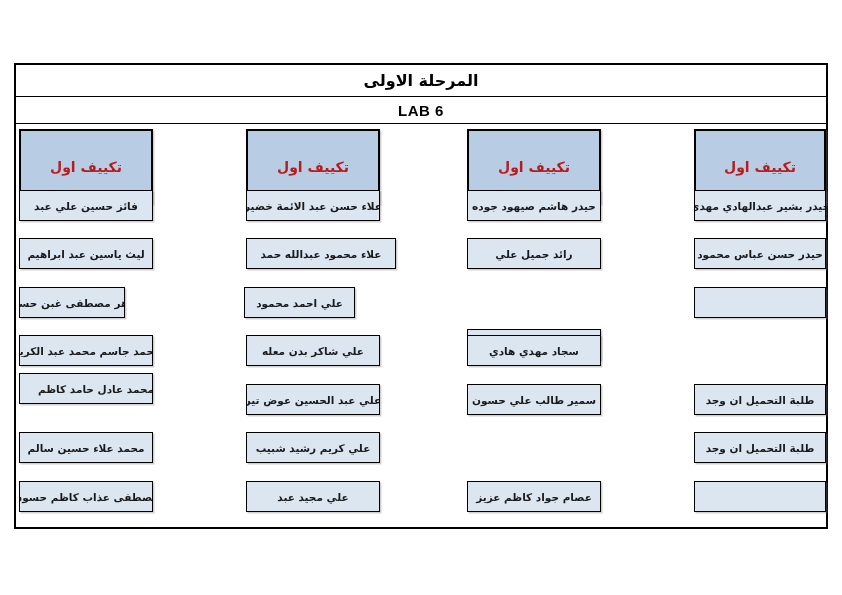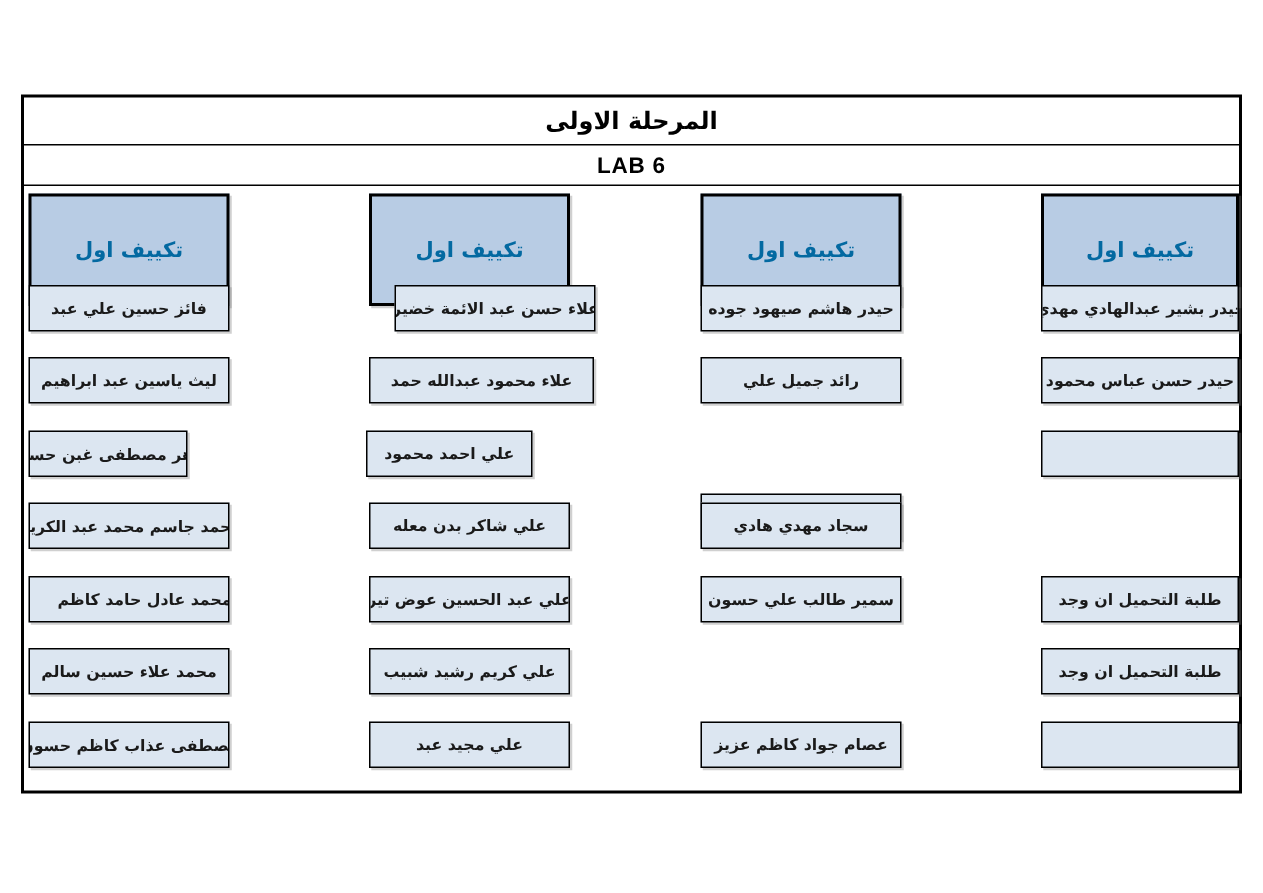--- a/index.html
+++ b/index.html
@@ -20,21 +20,21 @@
     height:26px;border-bottom:1.5px solid #000;
     display:flex;align-items:center;justify-content:center;
     font-family:"Liberation Sans","DejaVu Sans",sans-serif;
     font-weight:bold;font-size:15px;color:#000;letter-spacing:0.5px;
   }
   .roster-grid{position:absolute;left:0;top:0;right:0;bottom:0;}
   .group-header{
     position:absolute;top:64px;height:75px;box-sizing:border-box;
     background:var(--header-fill,#b8cce4);border:2px solid #000;
     display:flex;align-items:center;justify-content:center;
-    direction:rtl;font-weight:bold;font-size:14px;color:#0369a1;
+    direction:rtl;font-weight:bold;font-size:14px;color:#b91c1c;
     box-shadow:1.5px 1.5px 0 rgba(120,120,120,0.35);
   }
   .name-box{
     position:absolute;height:31px;box-sizing:border-box;
     background:var(--cell-fill,#dce6f1);border:1.5px solid #000;
     display:flex;align-items:center;justify-content:center;
     direction:rtl;font-weight:bold;font-size:10.5px;color:#1a1a1a;
     white-space:nowrap;overflow:hidden;
     box-shadow:1.5px 1.5px 0 rgba(120,120,120,0.35);
   }
@@ -54,29 +54,29 @@
       <div class="name-box" style="left: 678px; top: 367px; width: 132px;">طلبة التحميل ان وجد</div>
       <div class="name-box" style="left: 678px; top: 416px; width: 132px;"></div>
       <div class="group-header" style="left: 451px; width: 134px;">تكييف اول</div>
       <div class="name-box" style="left: 451px; top: 125px; width: 134px;">حيدر هاشم صيهود جوده</div>
       <div class="name-box" style="left: 451px; top: 173px; width: 134px;">رائد جميل علي</div>
       <div class="name-box" style="left: 451px; top: 222px; width: 134px; margin-top: 42px;">رياض محمد كاظم عمران</div>
       <div class="name-box" style="left: 451px; top: 270px; width: 134px;">سجاد مهدي هادي</div>
       <div class="name-box" style="left: 451px; top: 319px; width: 134px;">سمير طالب علي حسون</div>
       <div class="name-box" style="left: 451px; top: 416px; width: 134px;">عصام جواد كاظم عزيز</div>
       <div class="group-header" style="left: 230px; width: 134px;">تكييف اول</div>
-      <div class="name-box" style="left: 230px; top: 125px; width: 134px; margin-left: 17px;">علاء حسن عبد الائمة خضير</div>
+      <div class="name-box" style="left: 230px; top: 125px; width: 134px;">علاء حسن عبد الائمة خضير</div>
       <div class="name-box" style="left: 230px; top: 173px; width: 150px;">علاء محمود عبدالله حمد</div>
       <div class="name-box" style="left: 228px; top: 222px; width: 111px;">علي احمد محمود</div>
       <div class="name-box" style="left: 230px; top: 270px; width: 134px;">علي شاكر بدن معله</div>
       <div class="name-box" style="left: 230px; top: 319px; width: 134px;">علي عبد الحسين عوض تير</div>
       <div class="name-box" style="left: 230px; top: 367px; width: 134px;">علي كريم رشيد شبيب</div>
       <div class="name-box" style="left: 230px; top: 416px; width: 134px;">علي مجيد عبد</div>
       <div class="group-header" style="left: 3px; width: 134px;">تكييف اول</div>
       <div class="name-box" style="left: 3px; top: 125px; width: 134px;">فائز حسين علي عبد</div>
       <div class="name-box" style="left: 3px; top: 173px; width: 134px;">ليث ياسين عبد ابراهيم</div>
       <div class="name-box" style="left: 3px; top: 222px; width: 106px;">ماهر مصطفى غبن حسين</div>
       <div class="name-box" style="left: 3px; top: 270px; width: 134px;">محمد جاسم محمد عبد الكريم</div>
-      <div class="name-box" style="left: 3px; top: 319px; width: 134px; padding-left: 20px;">محمد عادل حامد كاظم</div>
+      <div class="name-box" style="left: 3px; top: 308px; width: 134px; padding-left: 20px;">محمد عادل حامد كاظم</div>
       <div class="name-box" style="left: 3px; top: 367px; width: 134px;">محمد علاء حسين سالم</div>
       <div class="name-box" style="left: 3px; top: 416px; width: 134px;">مصطفى عذاب كاظم حسون</div>
     </div>
 </div>
 
 </body></html>

